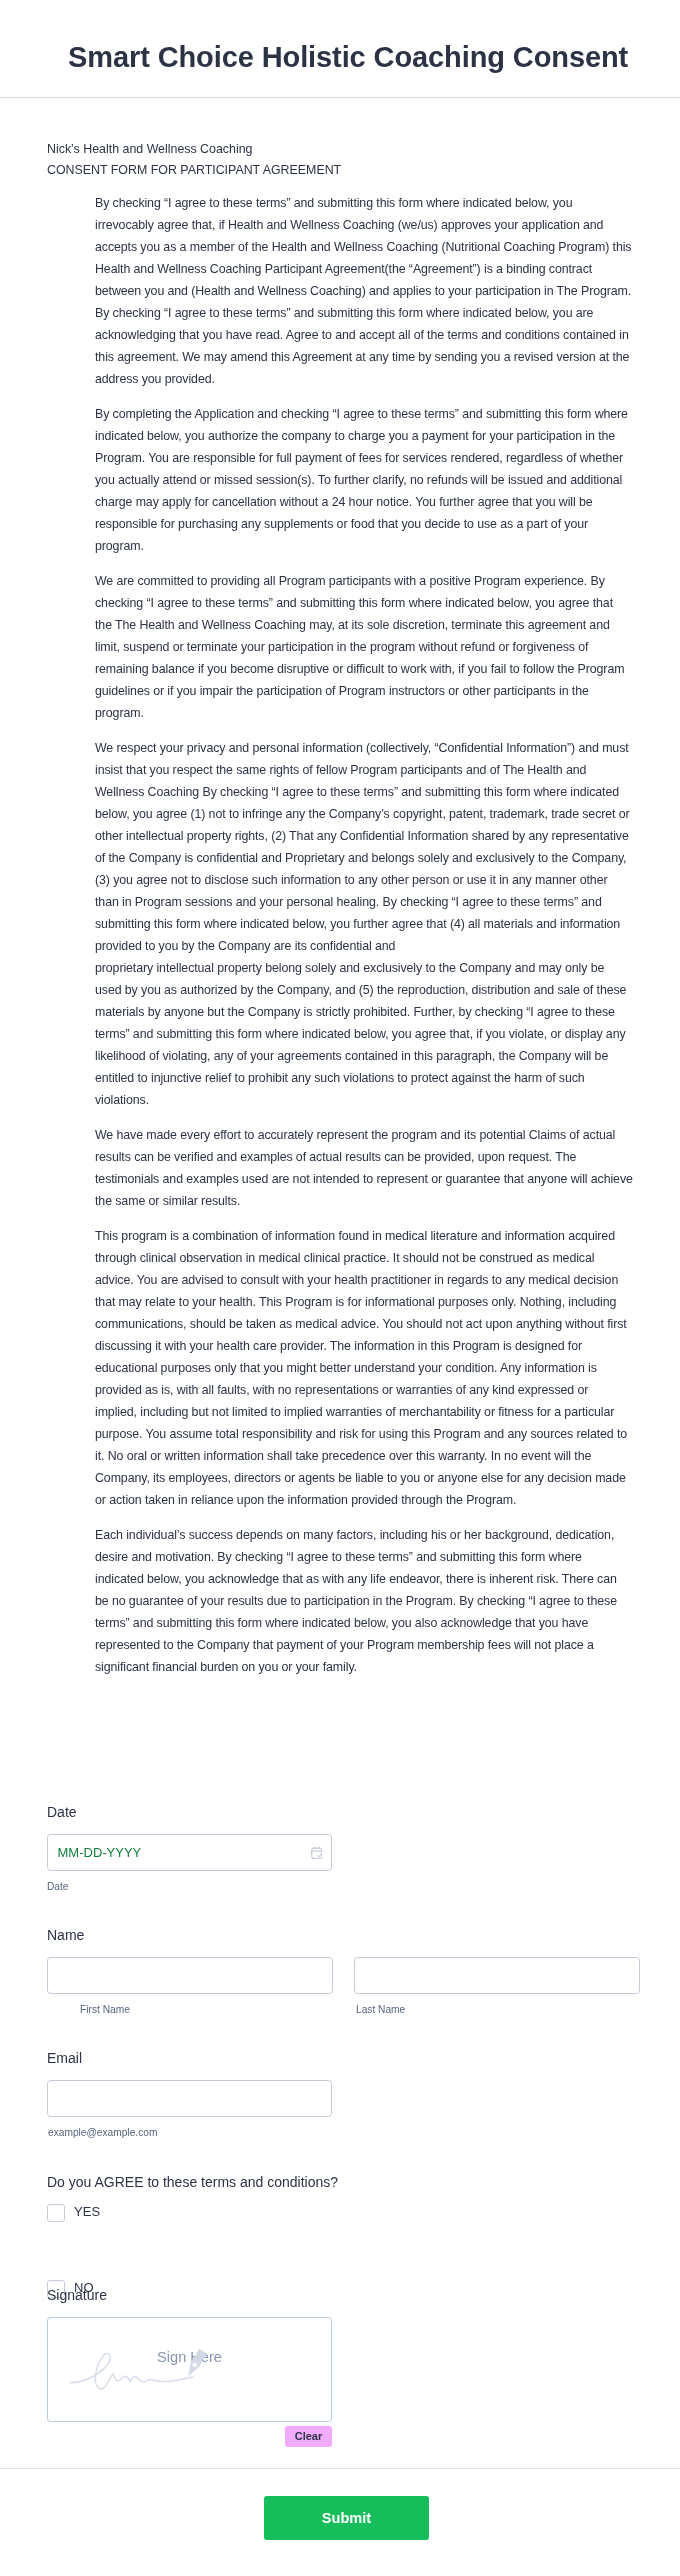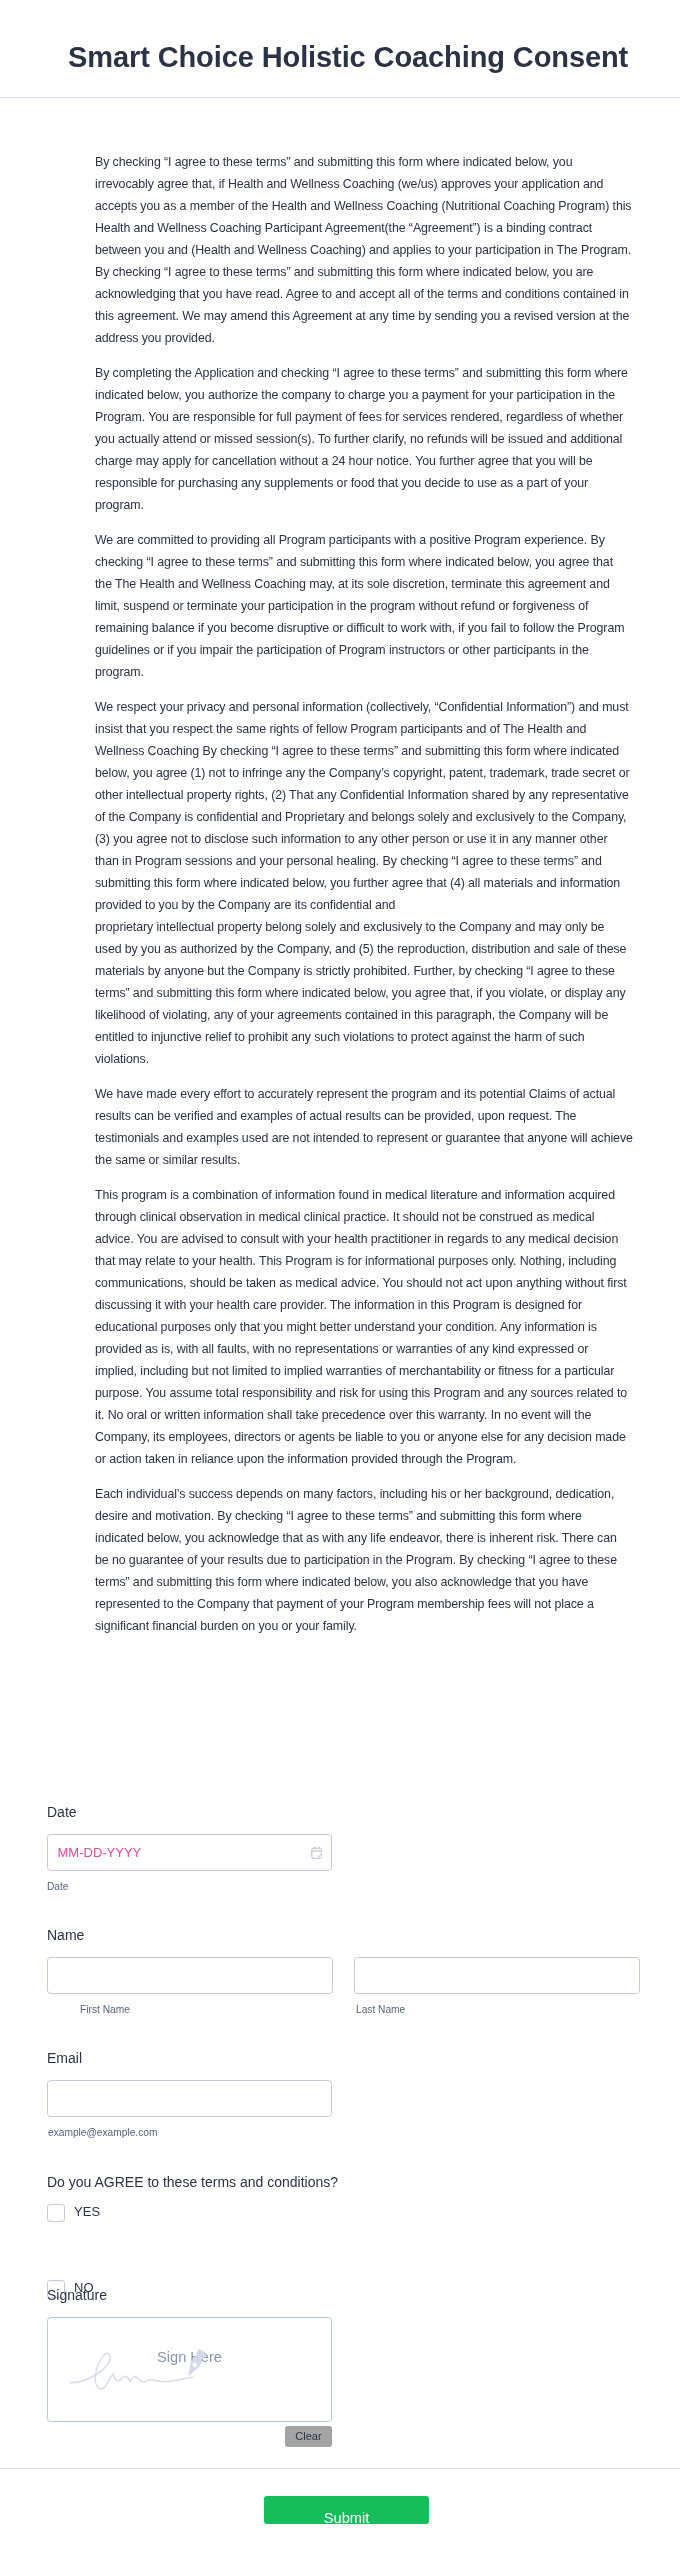--- a/index.html
+++ b/index.html
@@ -54,21 +54,21 @@
   }
   .sublabel {
     position: absolute;
     font-size: 10.2px;
     color: #57647e;
   }
   .placeholder {
     position: absolute;
     left: 9.5px; top: 10.2px;
     font-size: 13px;
-    color: #ec4899;
+    color: #15803d;
   }
   .cal-icon {
     position: absolute;
     right: 8.8px; top: 11px;
     width: 11.7px; height: 13px;
   }
   .checkbox-row {
     position: absolute;
     left: 47px;
     display: flex;
@@ -97,58 +97,63 @@
     top: 31px;
     text-align: center;
     font-size: 14.6px;
     color: #8896ae;
   }
   .clear-btn {
     position: absolute;
     left: 285px;
     width: 47px;
     height: 20.5px;
-    background: #a3a3a3;
+    background: #f0abfc;
     border-radius: 2.9px;
     font-size: 11px;
     color: #2c3345;
     text-align: center;
     line-height: 20.5px;
     border: none;
+    font-weight: bold;
   }
   .footer-divider {
     position: absolute;
     left: 0; right: 0;
     top: 2468px;
     border-top: 0.7px solid #e1e6ee;
   }
   .submit-btn {
     position: absolute;
     left: 264px;
     top: 2496px;
     width: 165px;
-    height: 28px;
+    height: 44px;
     background: #18bd5b;
     border-radius: 2.9px;
     color: #ffffff;
     font-size: 14.6px;
-    font-weight: 400;
+    font-weight: 700;
     text-align: center;
     line-height: 44px;
     border: none;
   }
 </style>
 </head>
 <body>
 
 <header class="header">
   <h1>Smart Choice Holistic Coaching Consent</h1>
 </header>
 
 <main class="content">
+  <div class="intro">
+    <p>Nick’s Health and Wellness Coaching</p>
+    <p>CONSENT FORM FOR PARTICIPANT AGREEMENT</p>
+  </div>
   <div class="paras">
     <p>By checking “I agree to these terms” and submitting this form where indicated below, you irrevocably agree that, if Health and Wellness Coaching (we/us) approves your application and accepts you as a member of the Health and Wellness Coaching (Nutritional Coaching Program) this Health and Wellness Coaching Participant Agreement(the “Agreement”) is a binding contract between you and (Health and Wellness Coaching) and applies to your participation in The Program. By checking “I agree to these terms” and submitting this form where indicated below, you are acknowledging that you have read. Agree to and accept all of the terms and conditions contained in this agreement. We may amend this Agreement at any time by sending you a revised version at the address you provided.</p>
     <p>By completing the Application and checking “I agree to these terms” and submitting this form where indicated below, you authorize the company to charge you a payment for your participation in the Program. You are responsible for full payment of fees for services rendered, regardless of whether you actually attend or missed session(s). To further clarify, no refunds will be issued and additional charge may apply for cancellation without a 24 hour notice. You further agree that you will be responsible for purchasing any supplements or food that you decide to use as a part of your program.</p>
     <p>We are committed to providing all Program participants with a positive Program experience. By checking “I agree to these terms” and submitting this form where indicated below, you agree that the The Health and Wellness Coaching may, at its sole discretion, terminate this agreement and limit, suspend or terminate your participation in the program without refund or forgiveness of remaining balance if you become disruptive or difficult to work with, if you fail to follow the Program guidelines or if you impair the participation of Program instructors or other participants in the program.</p>
     <p style="margin-bottom:0">We respect your privacy and personal information (collectively, “Confidential Information”) and must insist that you respect the same rights of fellow Program participants and of The Health and Wellness Coaching By checking “I agree to these terms” and submitting this form where indicated below, you agree (1) not to infringe any the Company’s copyright, patent, trademark, trade secret or other intellectual property rights, (2) That any Confidential Information shared by any representative of the Company is confidential and Proprietary and belongs solely and exclusively to the Company, (3) you agree not to disclose such information to any other person or use it in any manner other than in Program sessions and your personal healing. By checking “I agree to these terms” and submitting this form where indicated below, you further agree that (4) all materials and information provided to you by the Company are its confidential and</p>
     <p>proprietary intellectual property belong solely and exclusively to the Company and may only be used by you as authorized by the Company, and (5) the reproduction, distribution and sale of these materials by anyone but the Company is strictly prohibited. Further, by checking “I agree to these terms” and submitting this form where indicated below, you agree that, if you violate, or display any likelihood of violating, any of your agreements contained in this paragraph, the Company will be entitled to injunctive relief to prohibit any such violations to protect against the harm of such violations.</p>
     <p>We have made every effort to accurately represent the program and its potential Claims of actual results can be verified and examples of actual results can be provided, upon request. The testimonials and examples used are not intended to represent or guarantee that anyone will achieve the same or similar results.</p>
     <p>This program is a combination of information found in medical literature and information acquired through clinical observation in medical clinical practice. It should not be construed as medical advice. You are advised to consult with your health practitioner in regards to any medical decision that may relate to your health. This Program is for informational purposes only. Nothing, including communications, should be taken as medical advice. You should not act upon anything without first discussing it with your health care provider. The information in this Program is designed for educational purposes only that you might better understand your condition. Any information is provided as is, with all faults, with no representations or warranties of any kind expressed or implied, including but not limited to implied warranties of merchantability or fitness for a particular purpose. You assume total responsibility and risk for using this Program and any sources related to it. No oral or written information shall take precedence over this warranty. In no event will the Company, its employees, directors or agents be liable to you or anyone else for any decision made or action taken in reliance upon the information provided through the Program.</p>
     <p>Each individual’s success depends on many factors, including his or her background, dedication, desire and motivation. By checking “I agree to these terms” and submitting this form where indicated below, you acknowledge that as with any life endeavor, there is inherent risk. There can be no guarantee of your results due to participation in the Program. By checking “I agree to these terms” and submitting this form where indicated below, you also acknowledge that you have represented to the Company that payment of your Program membership fees will not place a significant financial burden on you or your family.</p>
   </div>

